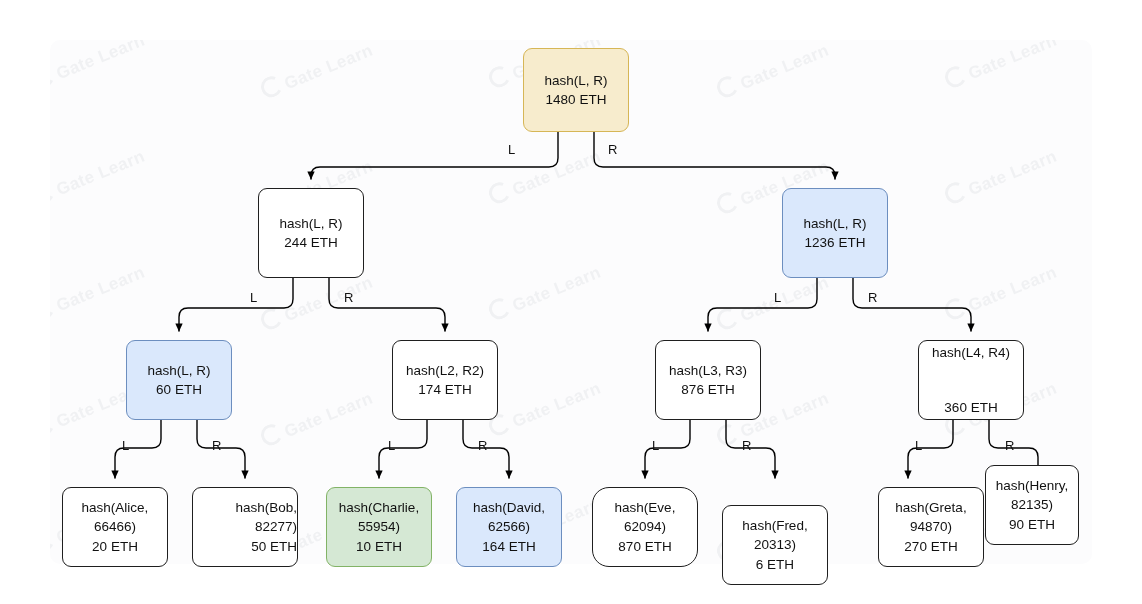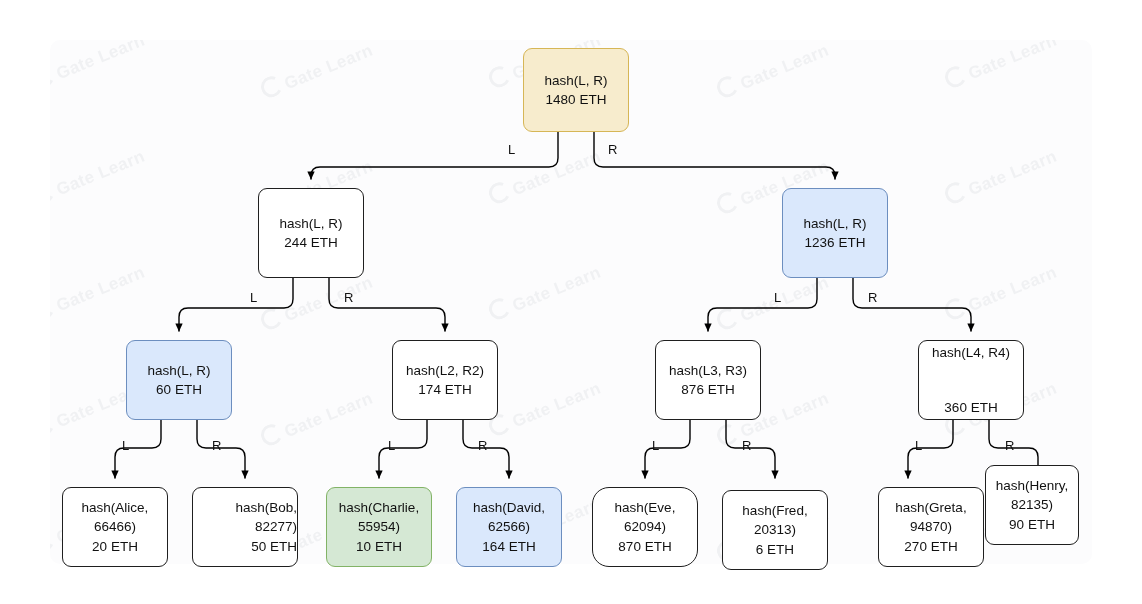--- a/index.html
+++ b/index.html
@@ -211,21 +211,21 @@
       <div class="node fill-blue" style="left: 456px; top: 487px; width: 106px; height: 80px;">
         <span class="ln">hash(David,</span>
         <span class="ln">62566)</span>
         <span class="ln">164 ETH</span>
       </div>
       <div class="node fill-white" style="left: 592px; top: 487px; width: 106px; height: 80px; border-radius: 17px;">
         <span class="ln">hash(Eve,</span>
         <span class="ln">62094)</span>
         <span class="ln">870 ETH</span>
       </div>
-      <div class="node fill-white" style="left: 722px; top: 490px; width: 106px; height: 80px;">
+      <div class="node fill-white" style="left: 722px; top: 505px; width: 106px; height: 80px;">
         <span class="ln">hash(Fred,</span>
         <span class="ln">20313)</span>
         <span class="ln">6 ETH</span>
       </div>
       <div class="node fill-white" style="left: 855px; top: 487px; width: 106px; height: 80px; margin-left: 23px;">
         <span class="ln">hash(Greta,</span>
         <span class="ln">94870)</span>
         <span class="ln">270 ETH</span>
       </div>
       <div class="node fill-white" style="left: 985px; top: 465px; width: 94px; height: 80px;">

